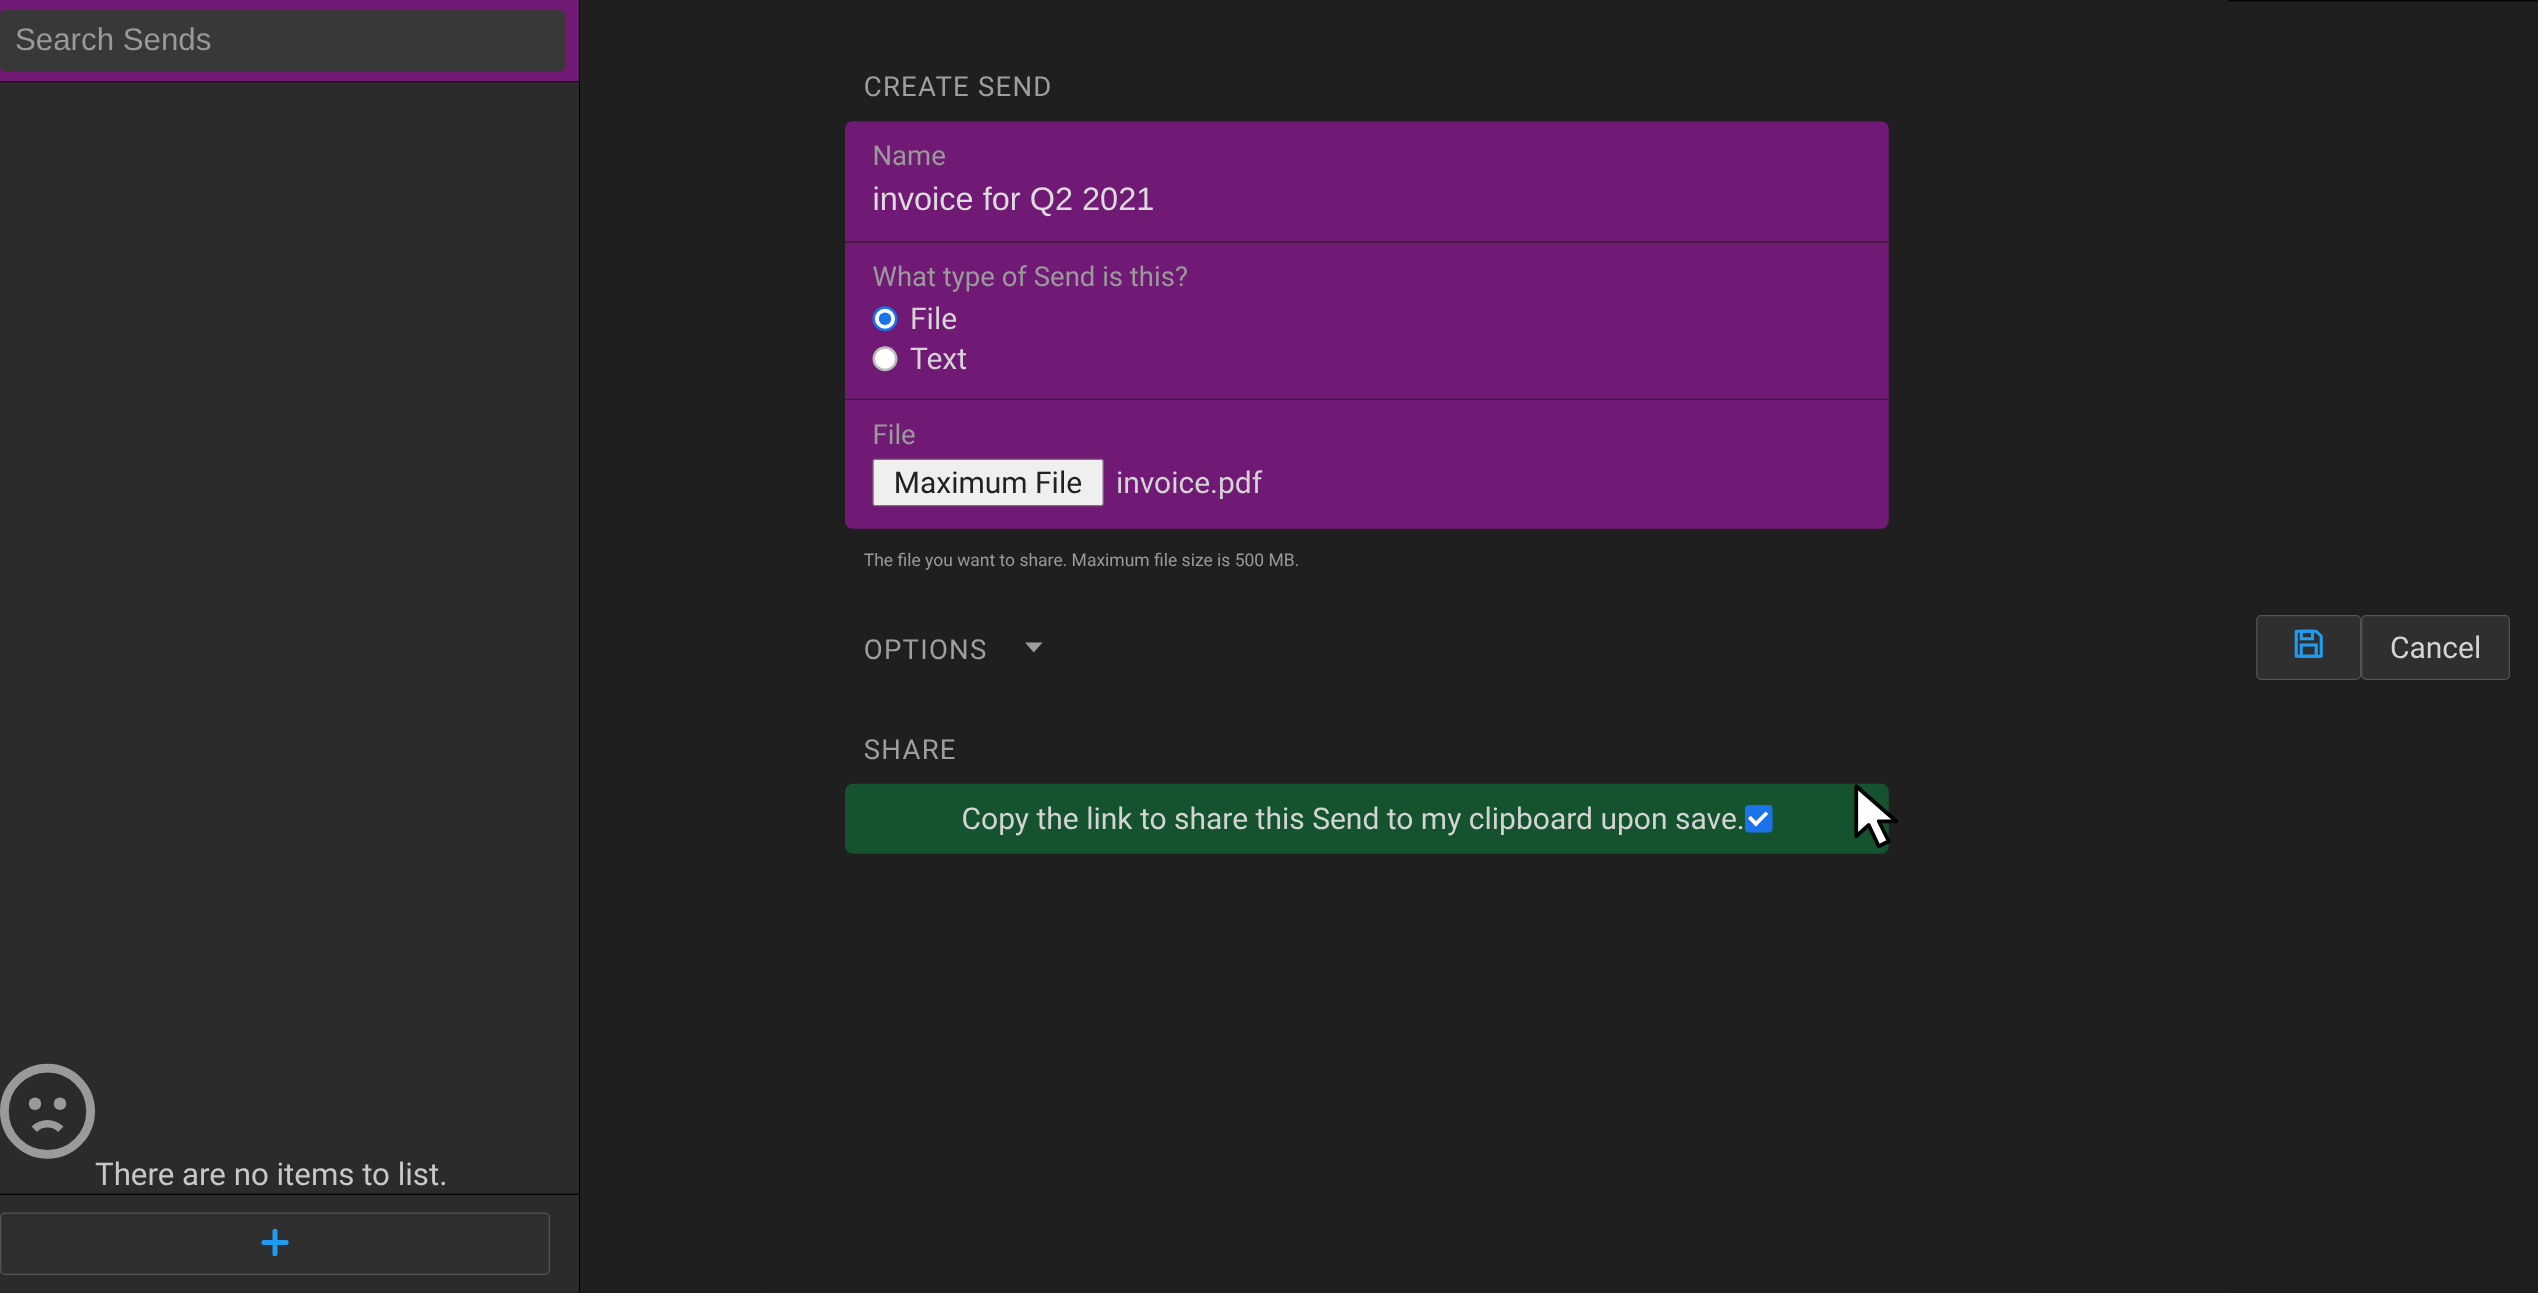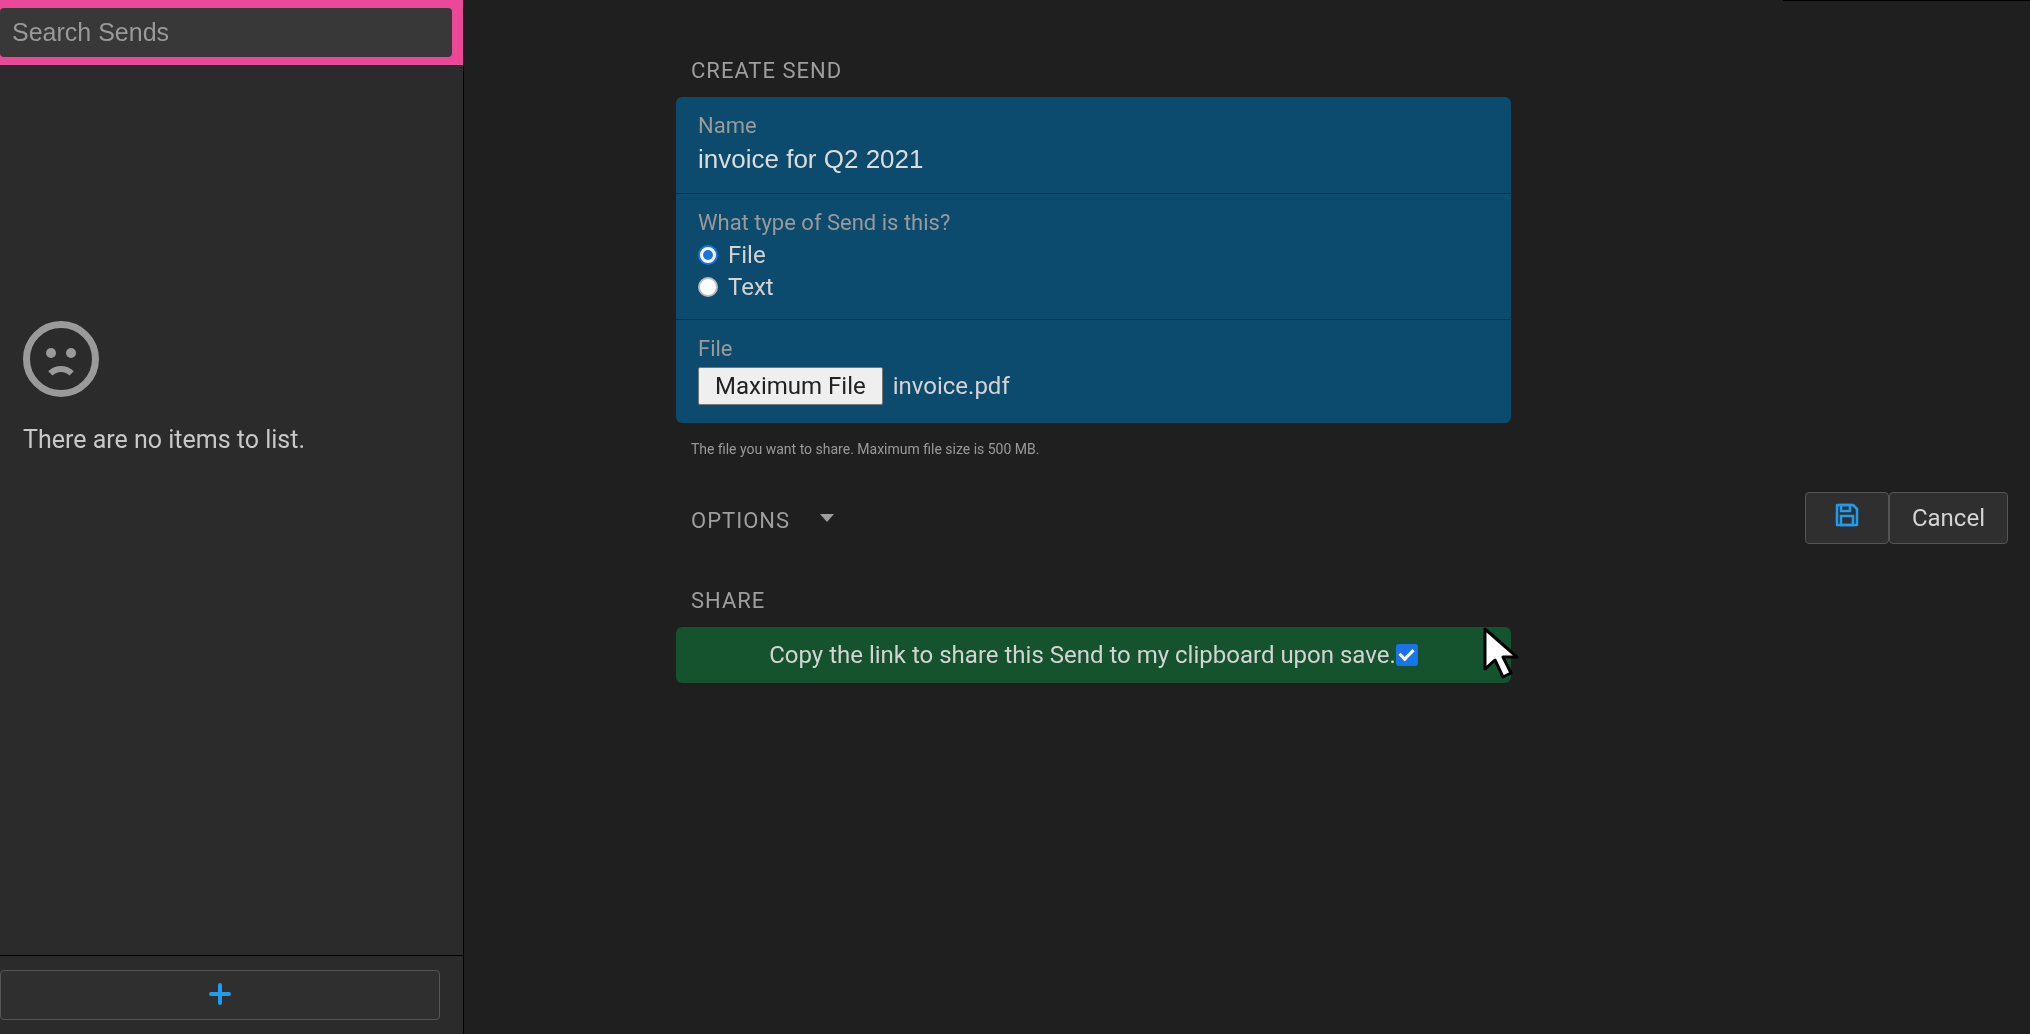--- a/index.html
+++ b/index.html
@@ -16,44 +16,43 @@
     .sidebar {
       width: 464px;
       border-right: 1px solid #000;
       display: flex;
       flex-direction: column;
       background: #2b2b2b;
       position: relative;
     }
     .search-wrap {
       padding: 8px 8px 8px 0;
-      background: #ec4899;
+      background: #701a75;
       border-bottom: 1px solid #000;
     }
     .search-input {
       width: 452px;
       background: #383838;
       border: none;
       color: #999;
       font-size: 25px;
       padding: 10px 12px;
       border-radius: 4px;
       outline: none;
     }
     .search-input::placeholder { color: #999; }
     .empty-area {
       flex: 1;
       display: flex;
-      flex-direction: column;
-      align-items: flex-start;
+      flex-direction: row;
+      align-items: flex-end;
       justify-content: flex-start;
       padding-top: 255px;
       color: #bdbdbd;
       background: #2b2b2b;
-      padding-left: 23px;
     }
     .frown-icon {
       width: 76px; height: 76px;
       border: 7px solid #9a9a9a;
       border-radius: 50%;
       position: relative;
       margin-bottom: 28px;
     }
     .frown-icon .eye {
       position: absolute; width: 10px; height: 10px; background: #9a9a9a; border-radius: 50%;
@@ -91,21 +90,21 @@
 
     .main { flex:1; display:flex; flex-direction:row; background:#1f1f1f; }
     .content { flex:1; padding: 58px 0 0 0; display:flex; flex-direction:column; align-items:center; overflow:auto; }
     .inner { width: 835px; margin-left: 212px; margin-right:auto; }
 
     .section-header {
       color:#9e9e9e; font-size:22px; letter-spacing:1px;
       margin: 0 0 14px 15px;
     }
     .panel {
-      background:#0c4a6e; border-radius:6px;
+      background:#701a75; border-radius:6px;
       padding: 0; margin-bottom: 18px;
     }
     .field {
       padding: 16px 22px 18px 22px;
       border-bottom: 1px solid #272727;
     }
     .field:last-child { border-bottom:none; }
     .field-label { color:#9a9a9a; font-size:22px; margin-bottom:6px; display:block; }
     .name-value {
       color:#dcdcdc; font-size:26px; font-weight:400;

